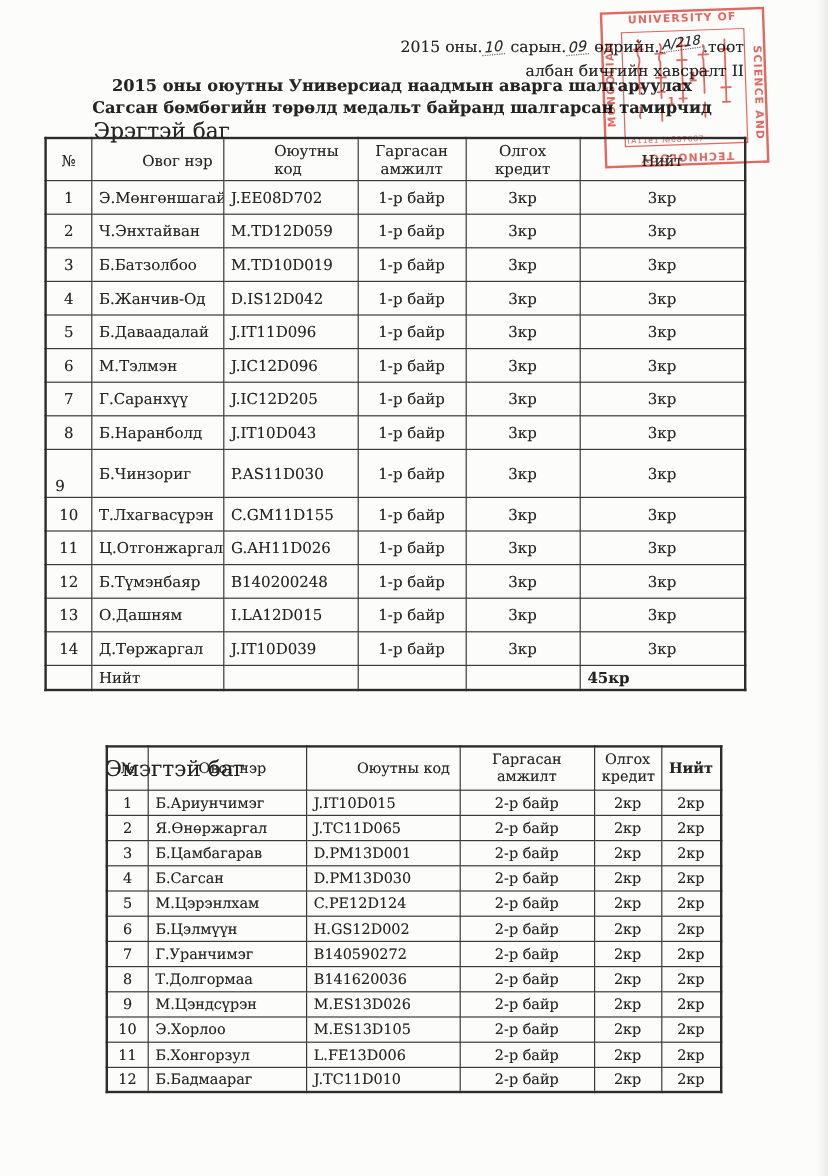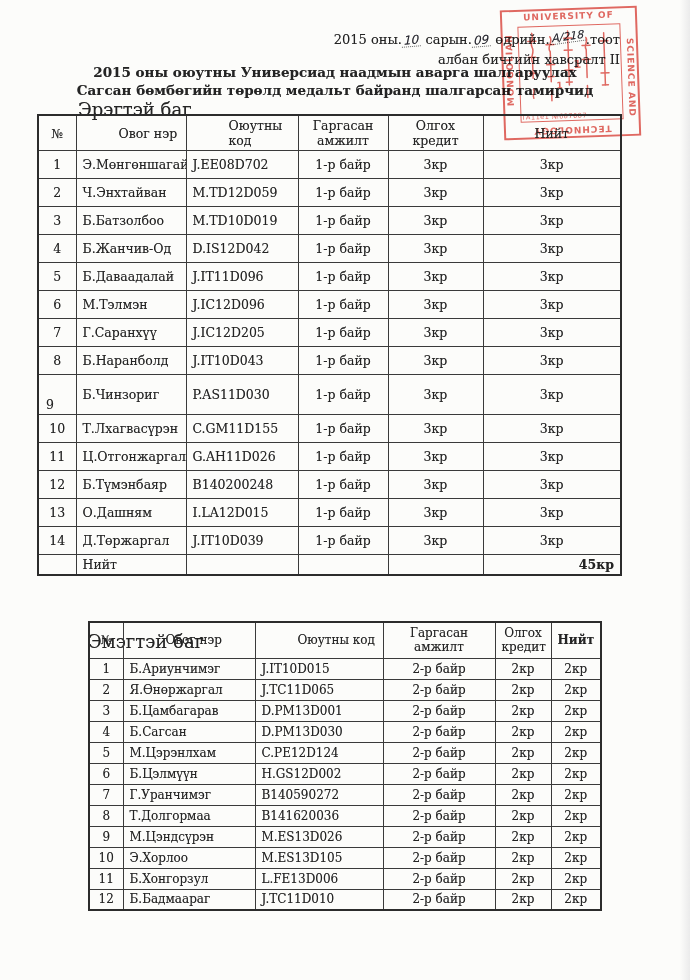--- a/index.html
+++ b/index.html
@@ -47,21 +47,21 @@
   .t1 tfoot tr{height:17px;}
   .t1 tfoot td:first-child{border-top:none;}
   .t2 thead tr{height:36px;}
   .t2 tbody tr{height:21px;}
   .c-no,.c-res,.c-cr,.c-tot{text-align:center;}
   .c-name,.c-code{text-align:left;}
   th.c-name,th.c-code{text-align:left;padding-left:42px;}
   th.c-res,th.c-cr,th.c-tot{line-height:1.2;}
   .t2 th.c-tot{font-weight:bold;}
   .f-label{text-align:left;}
-  .f-total{text-align:right;font-weight:bold;}
+  .f-total{text-align:left;font-weight:bold;}
   
   .stamp{
     position:absolute;top:8px;left:502px;width:133px;height:126px;
     border:2.5px solid #dd4f47;transform:rotate(-2deg);
     color:#dd4f47;opacity:.85;mix-blend-mode:multiply;
     font-family:"DejaVu Sans",sans-serif;
     text-shadow:none;
   }
   .stamp-inner{position:absolute;top:15px;left:15px;right:15px;bottom:15px;
     border:1.5px solid #dd4f47;}

